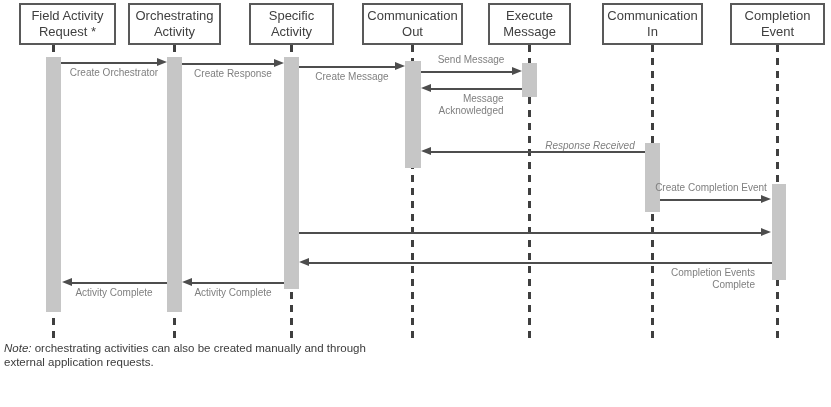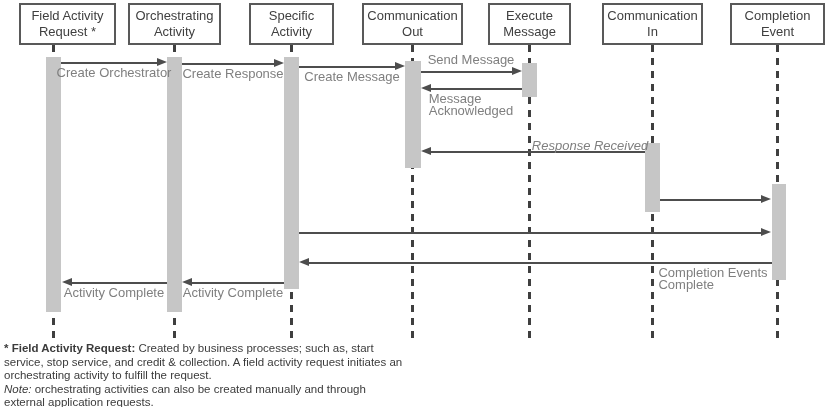--- a/index.html
+++ b/index.html
@@ -3,31 +3,30 @@
 <meta charset="utf-8">
 <style>
   html,body{margin:0;padding:0;background:#ffffff;}
   body{font-family:"Liberation Sans", sans-serif;}
   #stage{position:relative;width:831px;height:407px;background:#ffffff;overflow:hidden;}
   .lifeline-box{position:absolute;background:#ffffff;border:2px solid #595959;display:flex;flex-direction:column;align-items:center;justify-content:center;text-align:center;color:#404040;font-size:13px;line-height:16px;z-index:3;}
   .lifeline-dash{position:absolute;width:3px;z-index:1;}
   .activation{position:absolute;background:#c6c6c6;z-index:2;}
   .msg-line{position:absolute;height:1.5px;background:#4d4d4d;z-index:2;}
   .msg-head{position:absolute;width:0;height:0;z-index:2;}
-  .msg-label{position:absolute;transform:translateX(-50%);color:#7f7f7f;font-size:13px;line-height:12px;text-align:left;white-space:pre-line;z-index:3;}
+  .msg-label{position:absolute;transform:translateX(-50%);color:#7f7f7f;font-size:10px;line-height:12px;text-align:right;white-space:pre-line;z-index:3;}
   .footnote{position:absolute;left:4px;top:342px;width:404px;color:#3b3b3b;font-size:11.5px;line-height:13.5px;z-index:3;}
   .footnote b{font-weight:bold;}
   .footnote i{}
 </style>
 </head>
 <body>
 
 <div id="stage">
   <div class="footnote">
-    <div><b>* Field Activity Request:</b><span> Created by business processes; such as, start service, stop service, and credit &amp; collection. A field activity request initiates an orchestrating activity to fulfill the request.</span></div>
     <div><i>Note:</i><span> orchestrating activities can also be created manually and through external application requests.</span></div>
   </div>
 <div class="lifeline-dash" style="left: 52px; top: 45px; height: 293px; background: repeating-linear-gradient(rgb(63, 63, 63) 0px, rgb(63, 63, 63) 7px, transparent 7px, transparent 13px);"></div>
     <div class="lifeline-box" style="left: 19px; top: 3px; width: 93px; height: 38px; border-color: rgb(89, 89, 89); color: rgb(64, 64, 64);">
       <div>Field Activity</div>
       <div>Request *</div>
     </div>
     <div class="lifeline-dash" style="left: 173px; top: 45px; height: 293px; background: repeating-linear-gradient(rgb(63, 63, 63) 0px, rgb(63, 63, 63) 7px, transparent 7px, transparent 13px);"></div>
     <div class="lifeline-box" style="left: 128px; top: 3px; width: 89px; height: 38px; border-color: rgb(89, 89, 89); color: rgb(64, 64, 64);">
       <div>Orchestrating</div>
@@ -79,20 +78,21 @@
     <div class="msg-label" style="left: 471px; top: 54px; color: rgb(127, 127, 127);">Send Message</div>
     <div class="msg-line" style="left: 429px; top: 88px; width: 93px; background: rgb(77, 77, 77);"></div>
     <div class="msg-head" style="left: 421px; top: 84.25px; border-top: 4.5px solid transparent; border-bottom: 4.5px solid transparent; border-right: 10px solid rgb(77, 77, 77);"></div>
     <div class="msg-label" style="left: 471px; top: 93px; color: rgb(127, 127, 127);">Message
 Acknowledged</div>
     <div class="msg-line" style="left: 429px; top: 151px; width: 216px; background: rgb(77, 77, 77);"></div>
     <div class="msg-head" style="left: 421px; top: 147.25px; border-top: 4.5px solid transparent; border-bottom: 4.5px solid transparent; border-right: 10px solid rgb(77, 77, 77);"></div>
     <div class="msg-label" style="left: 590px; top: 140px; color: rgb(127, 127, 127); font-style: italic;">Response Received</div>
     <div class="msg-line" style="left: 660px; top: 199px; width: 103px; background: rgb(77, 77, 77);"></div>
     <div class="msg-head" style="left: 761px; top: 195.25px; border-top: 4.5px solid transparent; border-bottom: 4.5px solid transparent; border-left: 10px solid rgb(77, 77, 77);"></div>
+    <div class="msg-label" style="left: 711px; top: 182px; color: rgb(127, 127, 127);">Create Completion Event</div>
     <div class="msg-line" style="left: 299px; top: 232px; width: 464px; background: rgb(77, 77, 77);"></div>
     <div class="msg-head" style="left: 761px; top: 228.25px; border-top: 4.5px solid transparent; border-bottom: 4.5px solid transparent; border-left: 10px solid rgb(77, 77, 77);"></div>
     <div class="msg-line" style="left: 307px; top: 262px; width: 465px; background: rgb(77, 77, 77);"></div>
     <div class="msg-head" style="left: 299px; top: 258.25px; border-top: 4.5px solid transparent; border-bottom: 4.5px solid transparent; border-right: 10px solid rgb(77, 77, 77);"></div>
     <div class="msg-label" style="left: 713px; top: 267px; color: rgb(127, 127, 127);">Completion Events
 Complete</div>
     <div class="msg-line" style="left: 190px; top: 282px; width: 94px; background: rgb(77, 77, 77);"></div>
     <div class="msg-head" style="left: 182px; top: 278.25px; border-top: 4.5px solid transparent; border-bottom: 4.5px solid transparent; border-right: 10px solid rgb(77, 77, 77);"></div>
     <div class="msg-label" style="left: 233px; top: 287px; color: rgb(127, 127, 127);">Activity Complete</div>
     <div class="msg-line" style="left: 70px; top: 282px; width: 97px; background: rgb(77, 77, 77);"></div>

